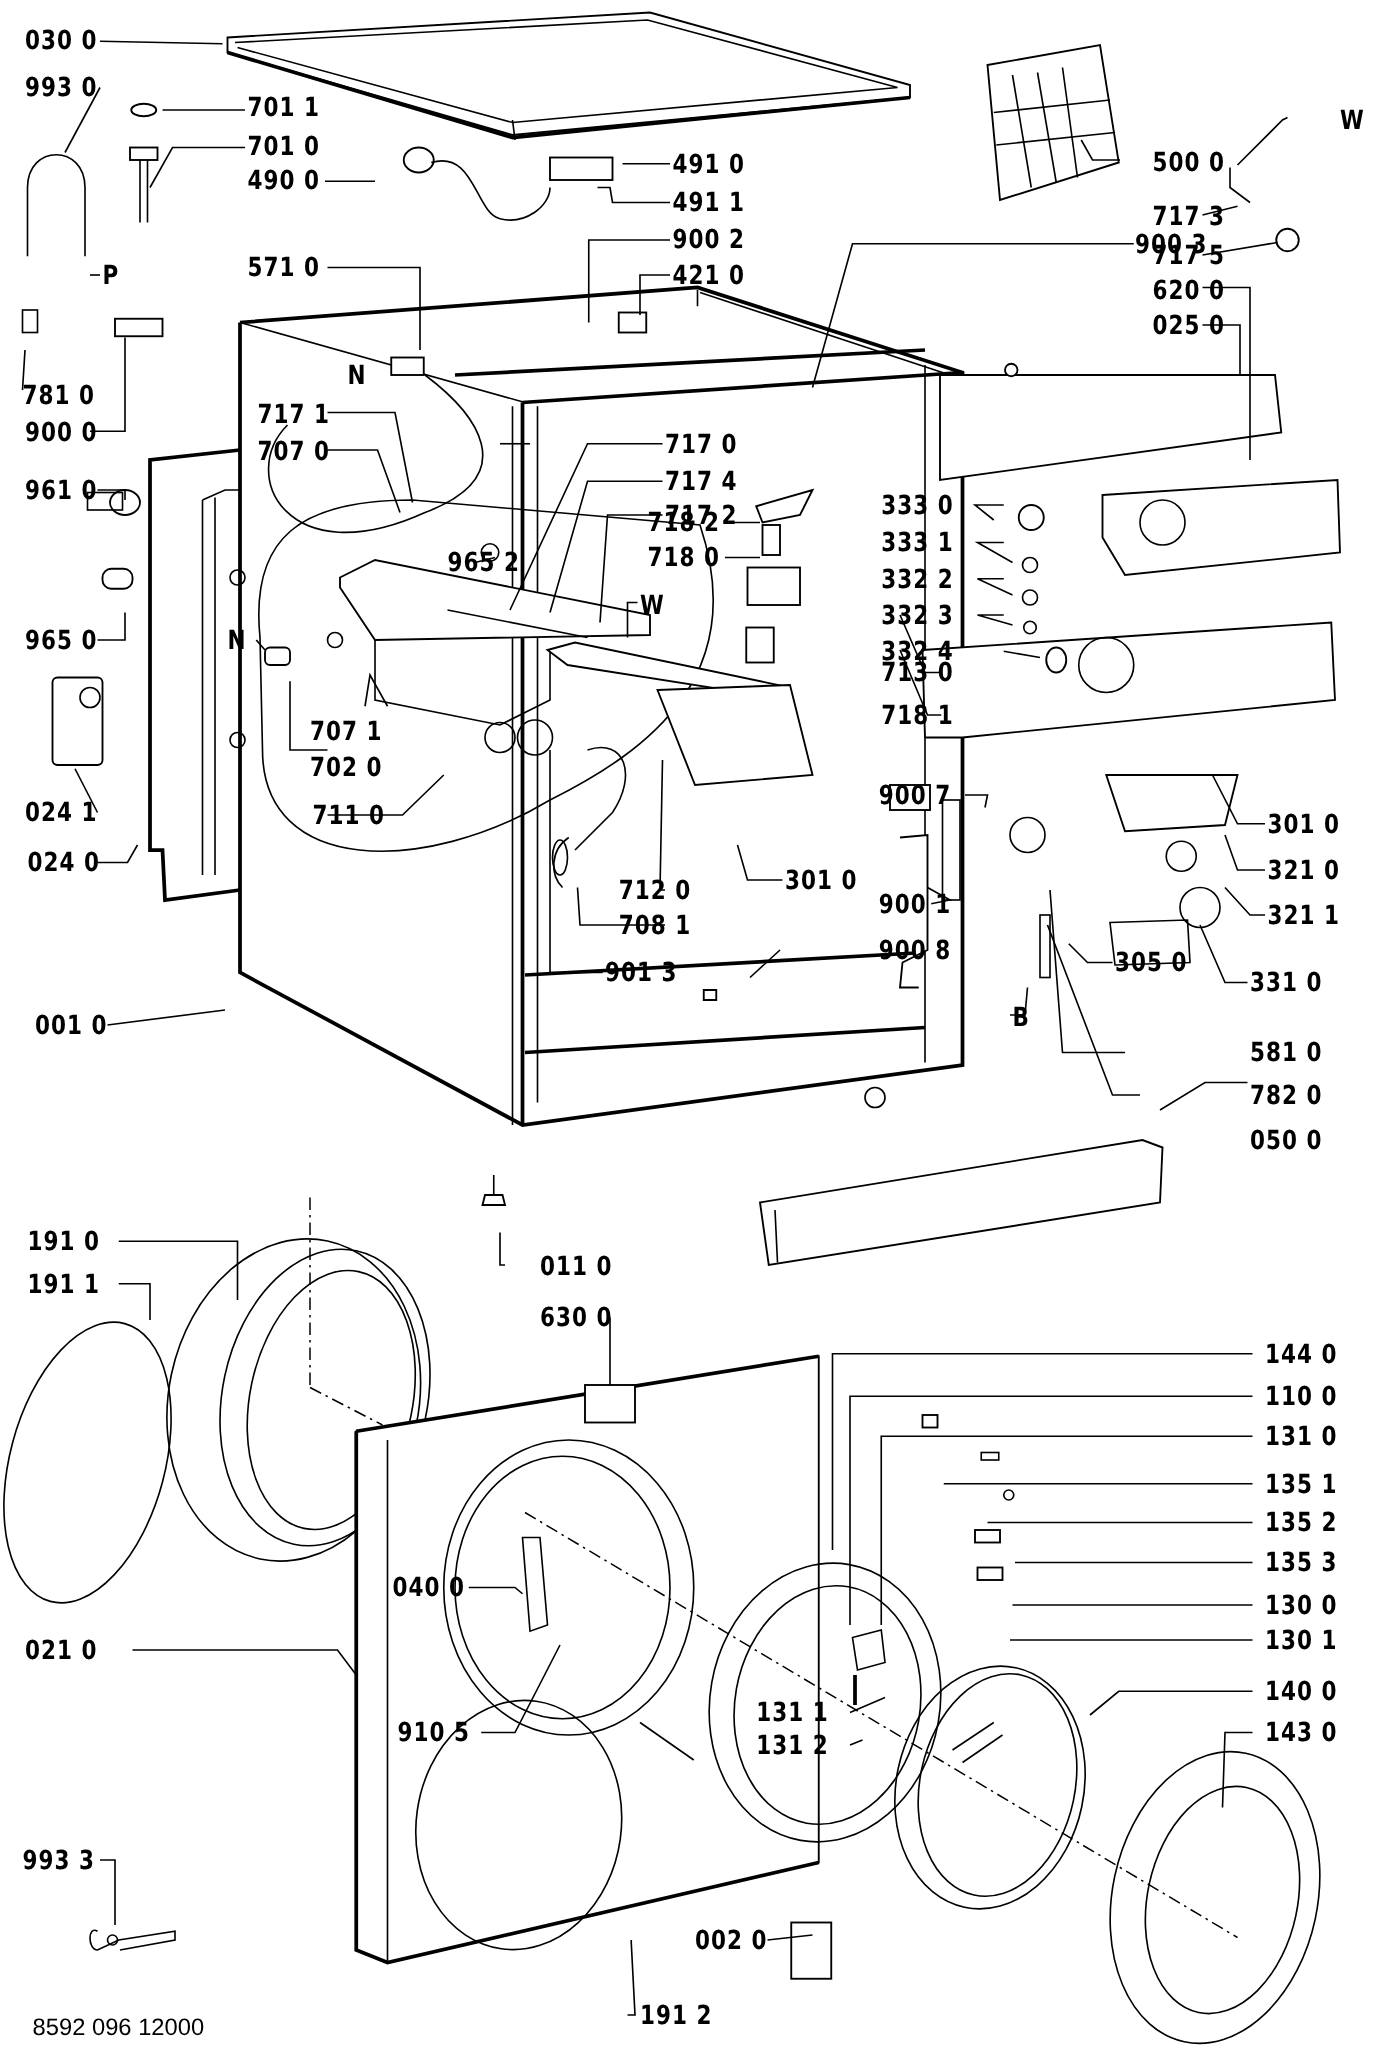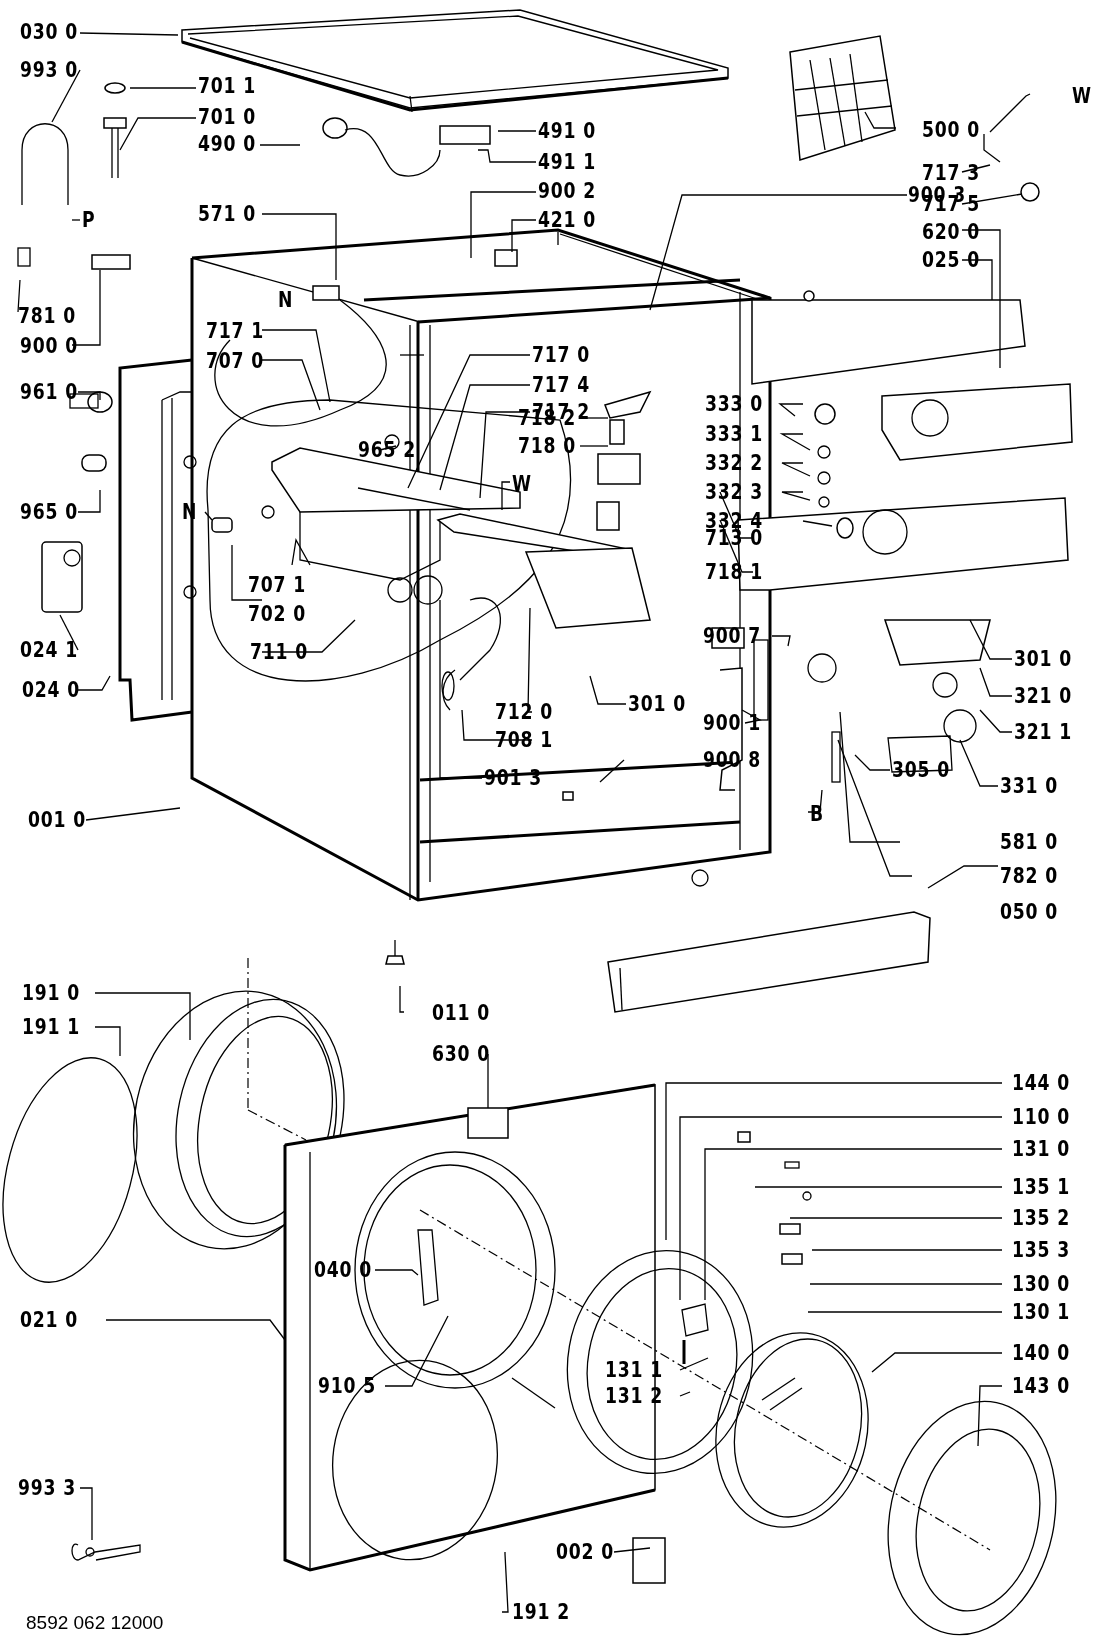--- a/index.html
+++ b/index.html
@@ -357,14 +357,14 @@
 <span class="lbl" style="left:1012px;top:1343px">140 0</span>
 <span class="lbl" style="left:1012px;top:1376px">143 0</span>
 <span class="lbl" style="left:20px;top:1310px">021 0</span>
 <span class="lbl" style="left:318px;top:1376px">910 5</span>
 <span class="lbl" style="left:605px;top:1360px">131 1</span>
 <span class="lbl" style="left:605px;top:1386px">131 2</span>
 <span class="lbl" style="left:18px;top:1478px">993 3</span>
 <span class="lbl" style="left:556px;top:1542px">002 0</span>
 <span class="lbl" style="left:512px;top:1602px">191 2</span>
 
-<div class="foot">8592 062 12000</div>
+<div class="foot">8592 096 12000</div>
 </div>
 
 </body></html>

